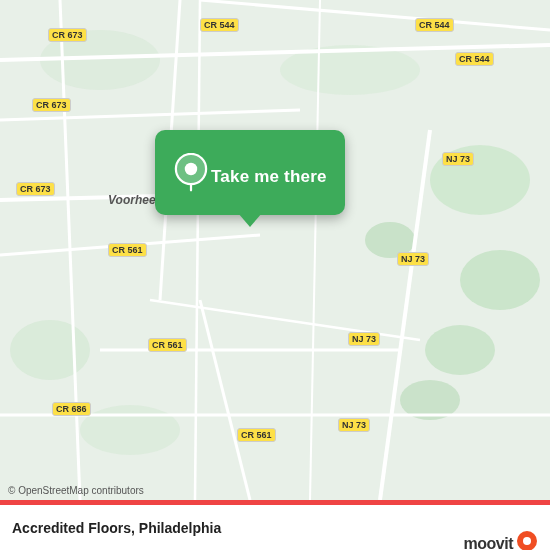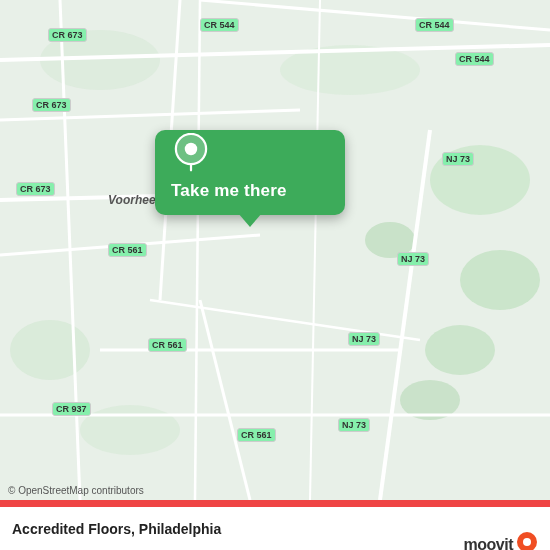--- a/index.html
+++ b/index.html
@@ -15,21 +15,21 @@
     #map-container {
       width: 550px;
       height: 500px;
       position: relative;
       overflow: hidden;
       background-color: #e8f0e0;
     }
 
     .road-label {
       position: absolute;
-      background: #86efac;
+      background: #fde047;
       border: 1px solid #ccc;
       border-radius: 3px;
       font-size: 9px;
       font-weight: bold;
       color: #333;
       padding: 1px 3px;
       white-space: nowrap;
     }
 
     
@@ -42,23 +42,22 @@
 
     
     #popup-card {
       position: absolute;
       top: 130px;
       left: 155px;
       width: 190px;
       background: #3dab5a;
       border-radius: 10px;
       display: flex;
-      flex-direction: column;
-      align-items: flex-start;
-      padding: 3px 16px 14px 16px;
+      align-items: center;
+      padding: 23px 16px 14px 16px;
       box-shadow: 0 4px 12px rgba(0,0,0,0.3);
       cursor: pointer;
       z-index: 10;
     }
 
     #popup-card .pin-icon {
       width: 40px;
       height: 40px;
       margin-bottom: 8px;
     }
@@ -80,21 +79,21 @@
       border-left: 12px solid transparent;
       border-right: 12px solid transparent;
       border-top: 14px solid #3dab5a;
     }
 
     
     #bottom-bar {
       width: 550px;
       height: 50px;
       background: #fff;
-      border-top: 7px solid #ef4444;
+      border-top: 5px solid #ef4444;
       display: flex;
       align-items: center;
       padding: 0 12px;
       gap: 8px;
     }
 
     #bottom-bar .location-name {
       font-size: 14px;
       font-weight: 600;
       color: #222;
@@ -167,21 +166,21 @@
   <div class="road-label" style="top:18px;left:200px;">CR 544</div>
   <div class="road-label" style="top:18px;left:415px;">CR 544</div>
   <div class="road-label" style="top:52px;left:455px;">CR 544</div>
   <div class="road-label" style="top:98px;left:32px;">CR 673</div>
   <div class="road-label" style="top:182px;left:16px;">CR 673</div>
   <div class="road-label" style="top:152px;left:442px;">NJ 73</div>
   <div class="road-label" style="top:243px;left:108px;">CR 561</div>
   <div class="road-label" style="top:252px;left:397px;">NJ 73</div>
   <div class="road-label" style="top:338px;left:148px;">CR 561</div>
   <div class="road-label" style="top:332px;left:348px;">NJ 73</div>
-  <div class="road-label" style="top:402px;left:52px;">CR 937</div>
+  <div class="road-label" style="top:402px;left:52px;">CR 686</div>
   <div class="road-label" style="top:428px;left:237px;">CR 561</div>
   <div class="road-label" style="top:418px;left:338px;">NJ 73</div>
 
   <div id="popup-card">
 
     <svg class="pin-icon" viewBox="0 0 40 45" xmlns="http://www.w3.org/2000/svg">
       <circle cx="20" cy="18" r="17" fill="rgba(255,255,255,0.25)"></circle>
       <circle cx="20" cy="18" r="17" fill="none" stroke="white" stroke-width="2.5"></circle>
       <circle cx="20" cy="18" r="7" fill="white"></circle>
       <path d="M20 35 L20 42" stroke="white" stroke-width="2.5" stroke-linecap="round"></path>

